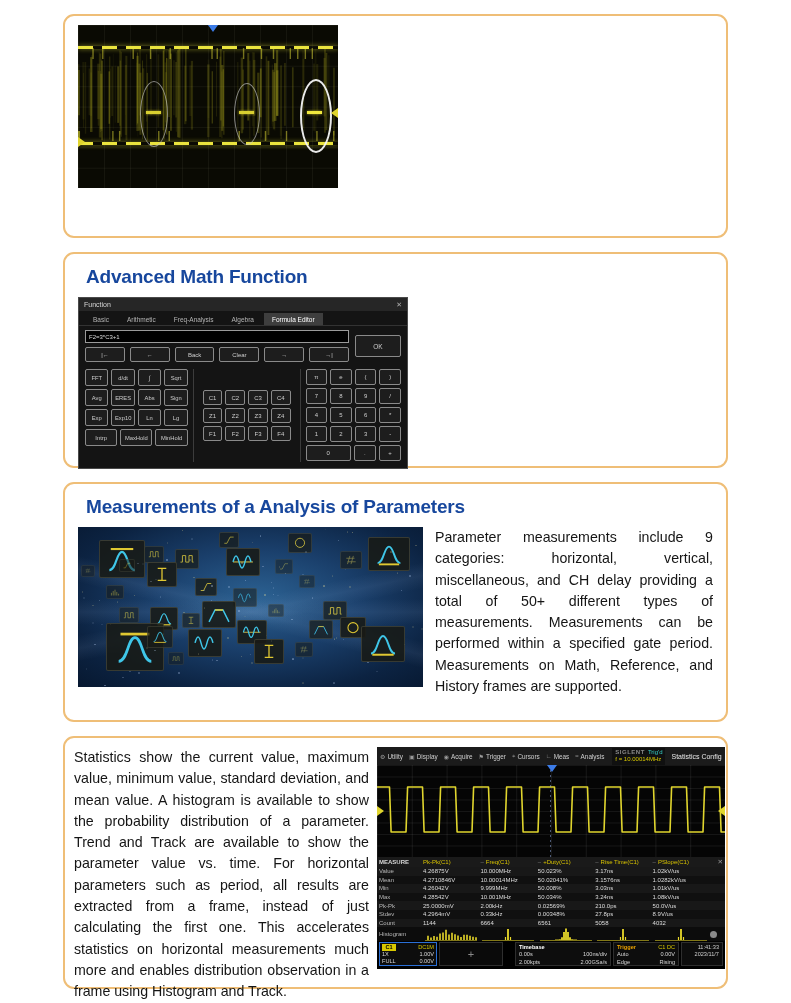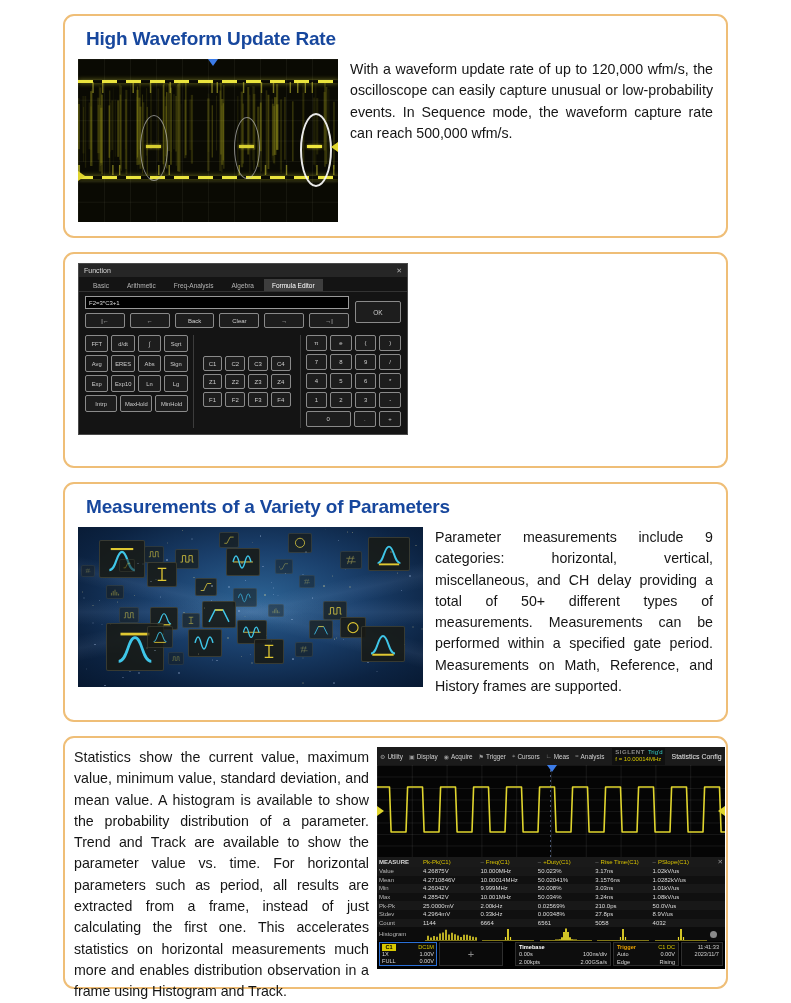--- a/index.html
+++ b/index.html
@@ -137,21 +137,20 @@
   .tr-box .hd .t2 { color:#d8c800; }
   .tr-grid { display:grid; grid-template-columns:1fr 1fr; color:#d8d8d8; }
   .dt-box { width:42px; color:#cfcfcf; text-align:right; }
 </style>
 </head>
 <body>
 
 <div class="page">
 
   <section class="card" id="card1">
-    <h2>High Waveform Update Rate</h2>
     <div class="row">
       <div class="scope1">
         <svg id="scope1-noise" width="260" height="163">
             <line x1="145.80529835390948" y1="26.00234910836763" x2="145.80529835390948" y2="109.65659293552812" stroke="#c8c220" stroke-width="1.4977777777777779" opacity="0.18"></line>
             <line x1="20.425068587105624" y1="45.85064300411523" x2="20.425068587105624" y2="100.67506858710563" stroke="#c8c220" stroke-width="1.439483024691358" opacity="0.12"></line>
             <line x1="203.12611454046638" y1="40.09348422496571" x2="203.12611454046638" y2="114.00887345679013" stroke="#c8c220" stroke-width="1.5973919753086419" opacity="0.11"></line>
             <line x1="174.71090534979425" y1="27.10741598079561" x2="174.71090534979425" y2="101.42961248285323" stroke="#c8c220" stroke-width="1.5770601851851853" opacity="0.09"></line>
             <line x1="13.018947187928669" y1="47.41712962962963" x2="13.018947187928669" y2="90.7829646776406" stroke="#c8c220" stroke-width="0.9173765432098765" opacity="0.16"></line>
             <line x1="248.4823388203018" y1="27.917686899862826" x2="248.4823388203018" y2="105.09979423868313" stroke="#c8c220" stroke-width="1.6905632716049381" opacity="0.23"></line>
             <line x1="73.01466049382717" y1="27.430075445816186" x2="73.01466049382717" y2="90.37392832647463" stroke="#c8c220" stroke-width="1.502175925925926" opacity="0.11"></line>
@@ -289,25 +288,25 @@
         <div class="ellipse e1"></div>
         <div class="ellipse e2"></div>
         <div class="ellipse e3"></div>
         <div class="runt r1"></div>
         <div class="runt r2"></div>
         <div class="runt r3"></div>
         <div class="tri-down s1-trig"></div>
         <div class="edge-tag-left" style="top:112px;"></div>
         <div class="edge-tag-right" style="top:83px;"></div>
       </div>
-      <p class="body-text" style="flex:1;">With a waveform update rate of up to 120,000 wfm/s, the oscilloscope can easily capture unusual or low-probability events. In Sequence mode, the waveform capture rate can reach 500,000 wfm/s.</p>
     </div>
   </section>
 
   <section class="card" id="card2">
+    <h2>Advanced Math Function</h2>
     <div class="row">
       <div class="fdialog">
         <div class="fd-title">
           <span>Function</span>
           <span class="fd-close">✕</span>
         </div>
         <div class="fd-tabs" id="fd-tabs">
             <div class="fd-tab">Basic</div>
             <div class="fd-tab">Arithmetic</div>
             <div class="fd-tab">Freq-Analysis</div>
@@ -406,21 +405,21 @@
                 <div class="btn">.</div>
                 <div class="btn">+</div>
               </div>
             </div>
         </div>
       </div>
     </div>
   </section>
 
   <section class="card" id="card3">
-    <h2>Measurements of a Variety of Parameters</h2>
+    <h2>Measurements of a Analysis of Parameters</h2>
     <div class="row">
       <div class="collage" id="collage">
         <div class="ray"></div>
         <div class="ray ray2"></div>
         <div class="ray ray3"></div>
       <div class="tile" style="left: 6%; top: 8%; width: 46px; height: 37.72px; opacity: 1;">
             <svg viewBox="0 0 24 24">
               <path d="M3,20 C8,20 8,7 12,7 C16,7 16,20 21,20" class="cy"></path>
               <path d="M4,5 H20" class="yl"></path>
             </svg>

